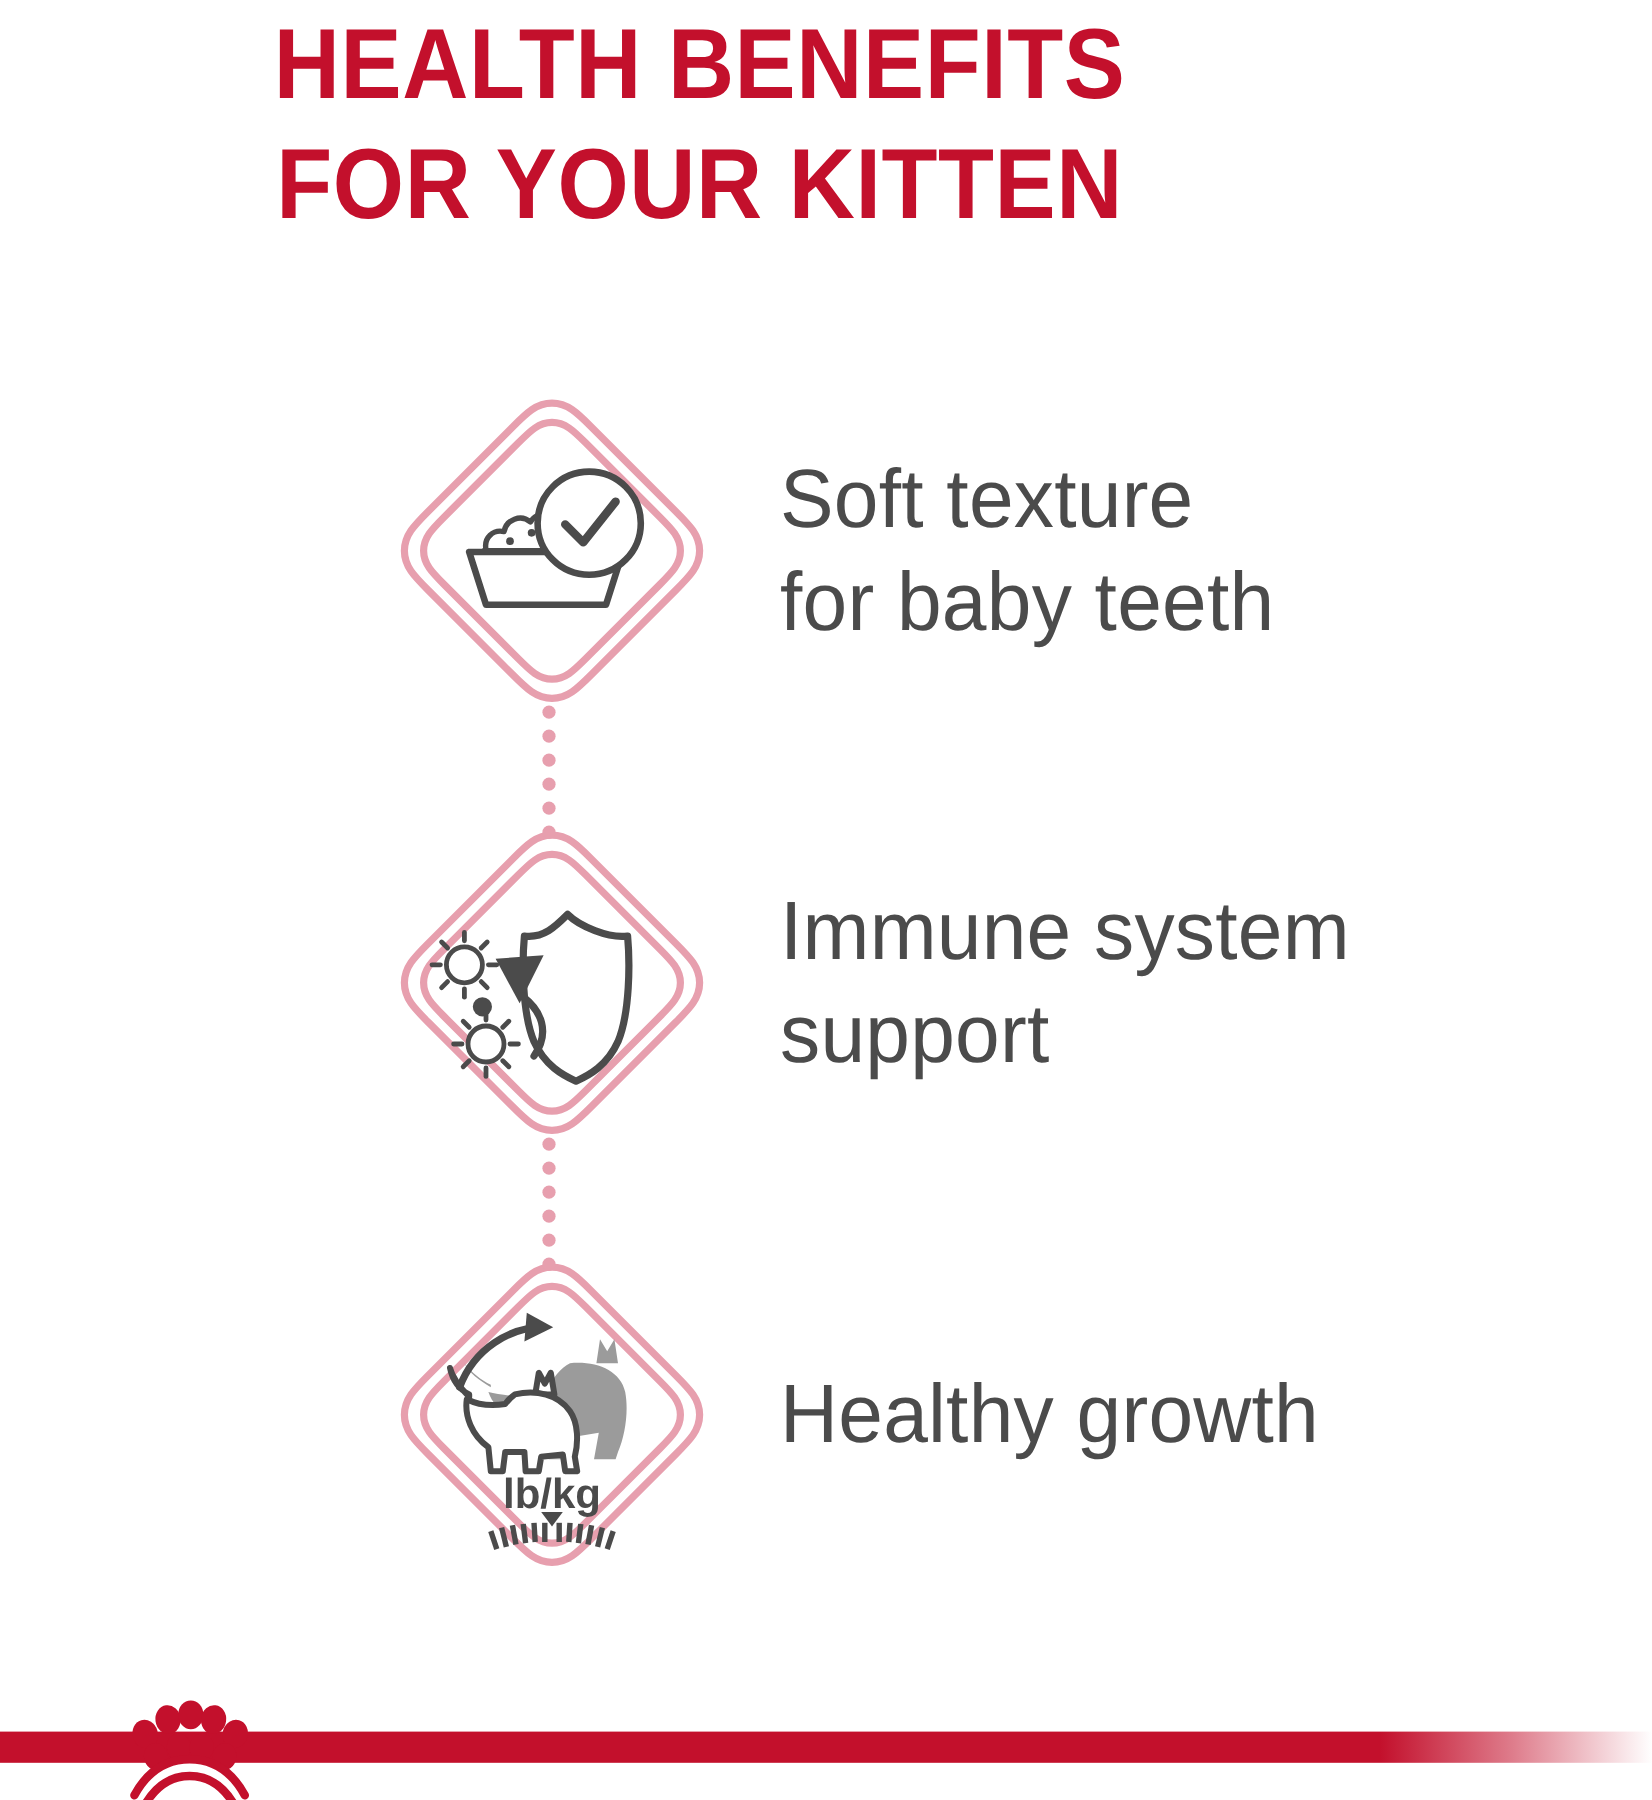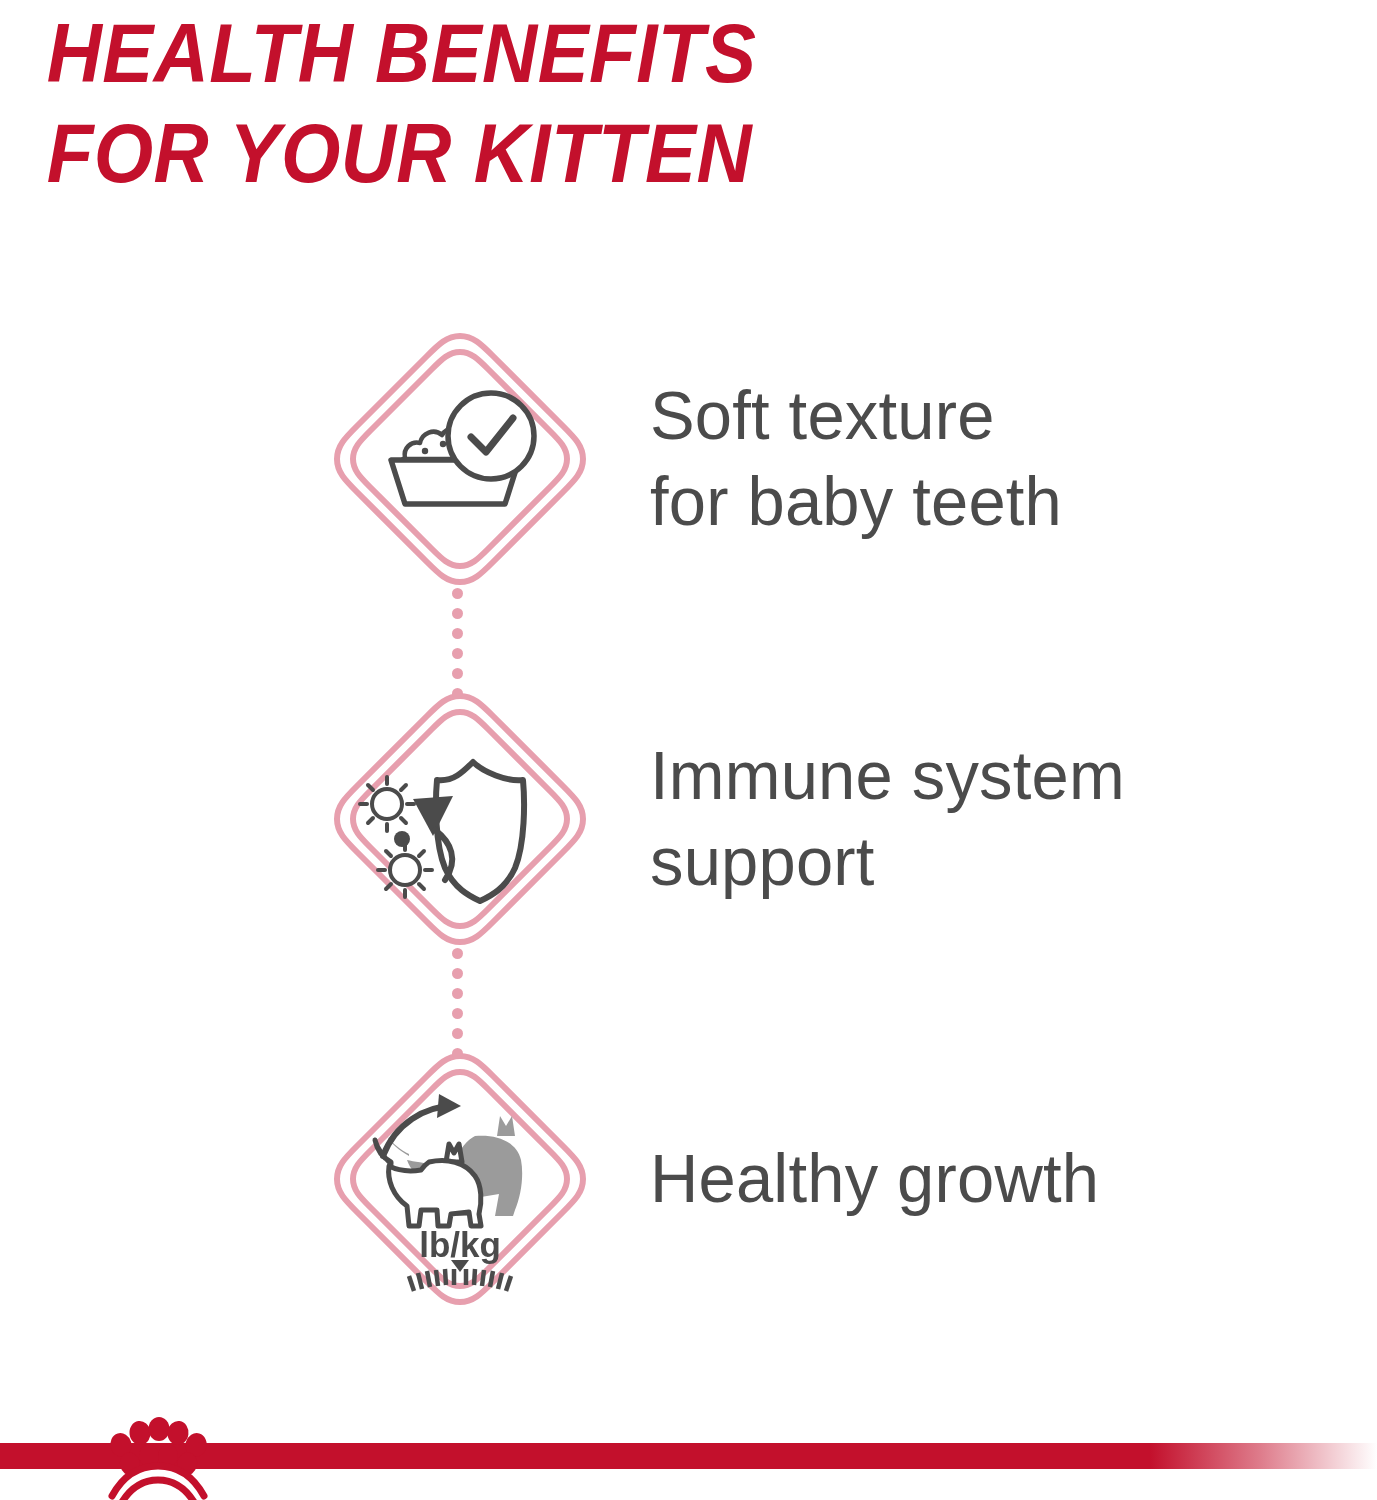--- a/index.html
+++ b/index.html
@@ -17,23 +17,22 @@
     background: #ffffff;
     overflow: hidden;
   }
 
   
   .title-block {
     position: absolute;
     left: 0;
     top: 0;
     width: 1166px;
-    text-align: left;
+    text-align: center;
     padding-top: 4px;
-    font-style: italic;
   }
   .title-line {
     display: block;
     color: #C3102C;
     font-family: "Liberation Sans Narrow", "Liberation Sans", sans-serif;
     font-weight: bold;
     font-size: 83px;
     line-height: 100px;
     letter-spacing: 0.5px;
     transform: scaleX(0.92);

